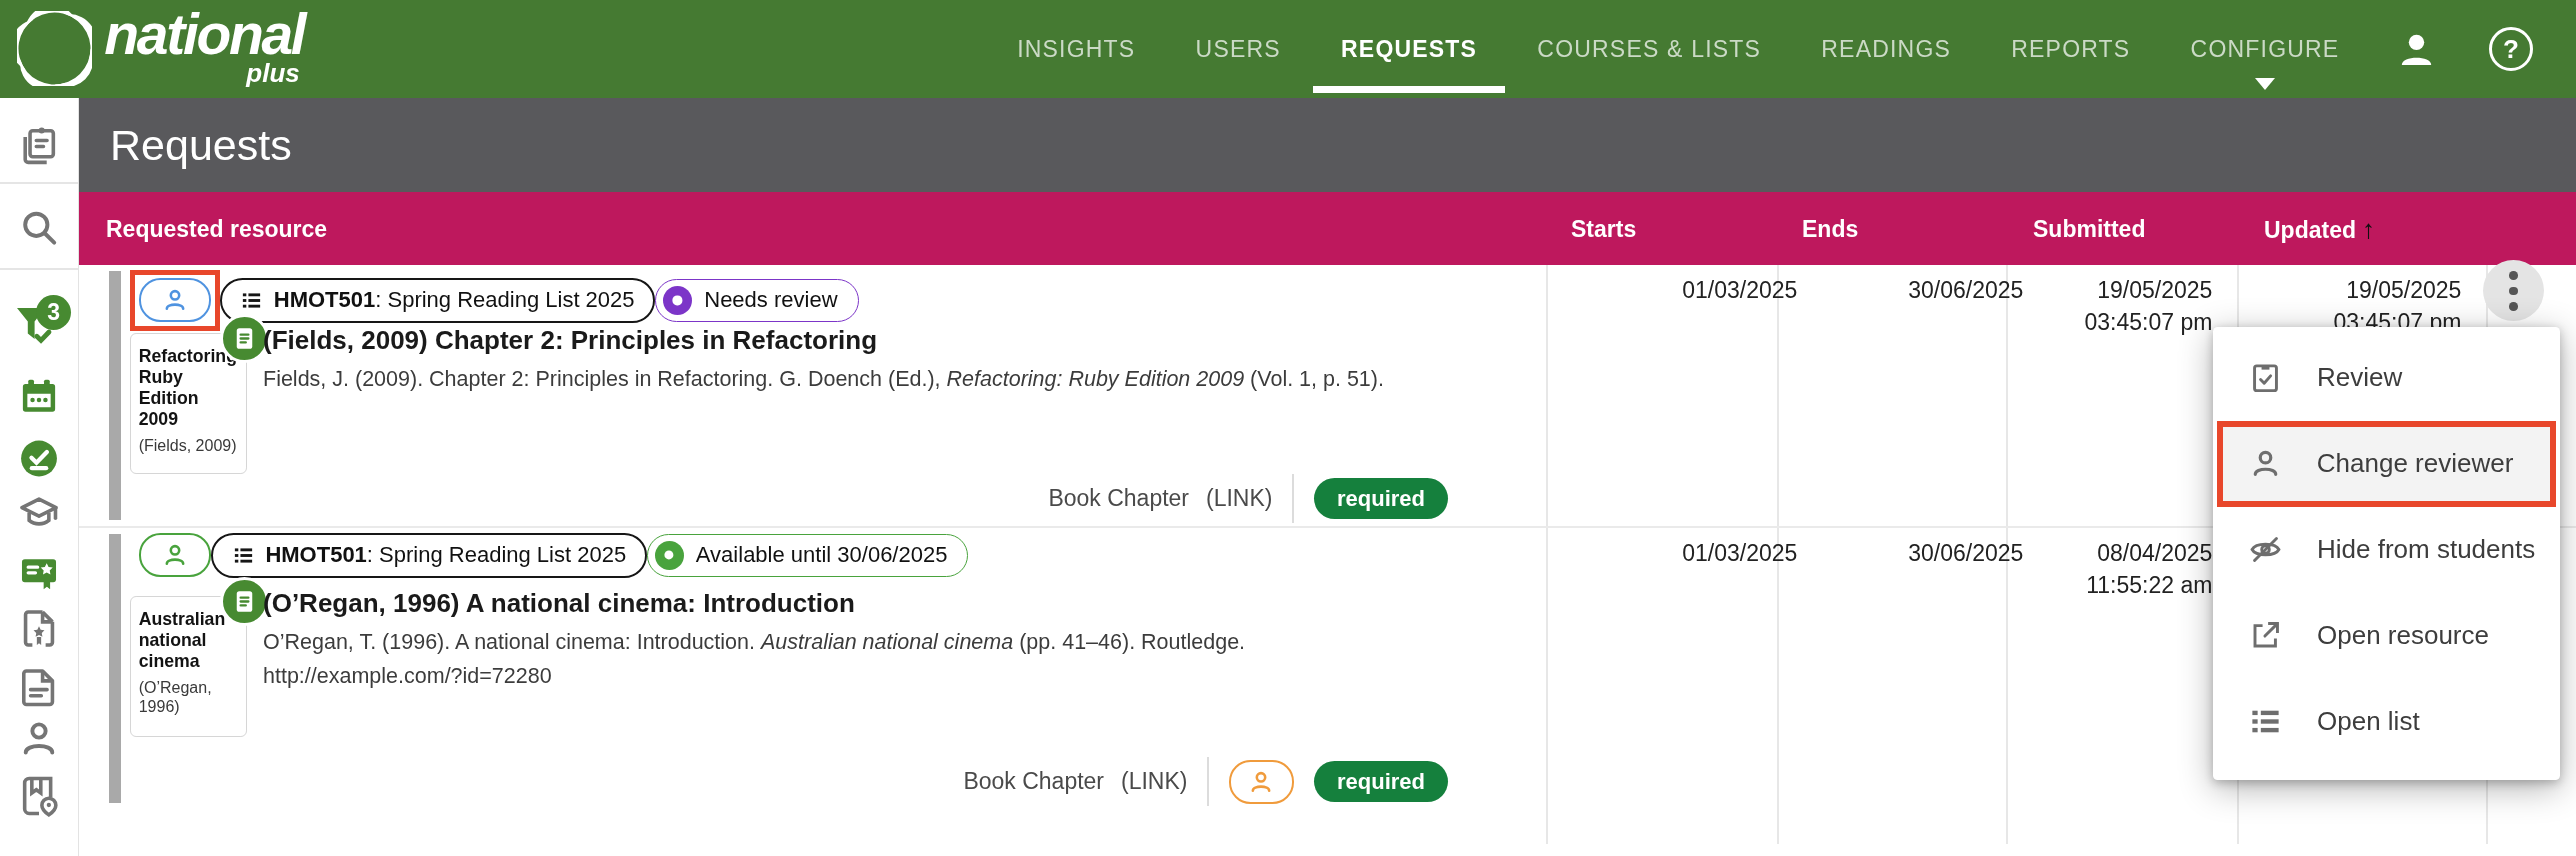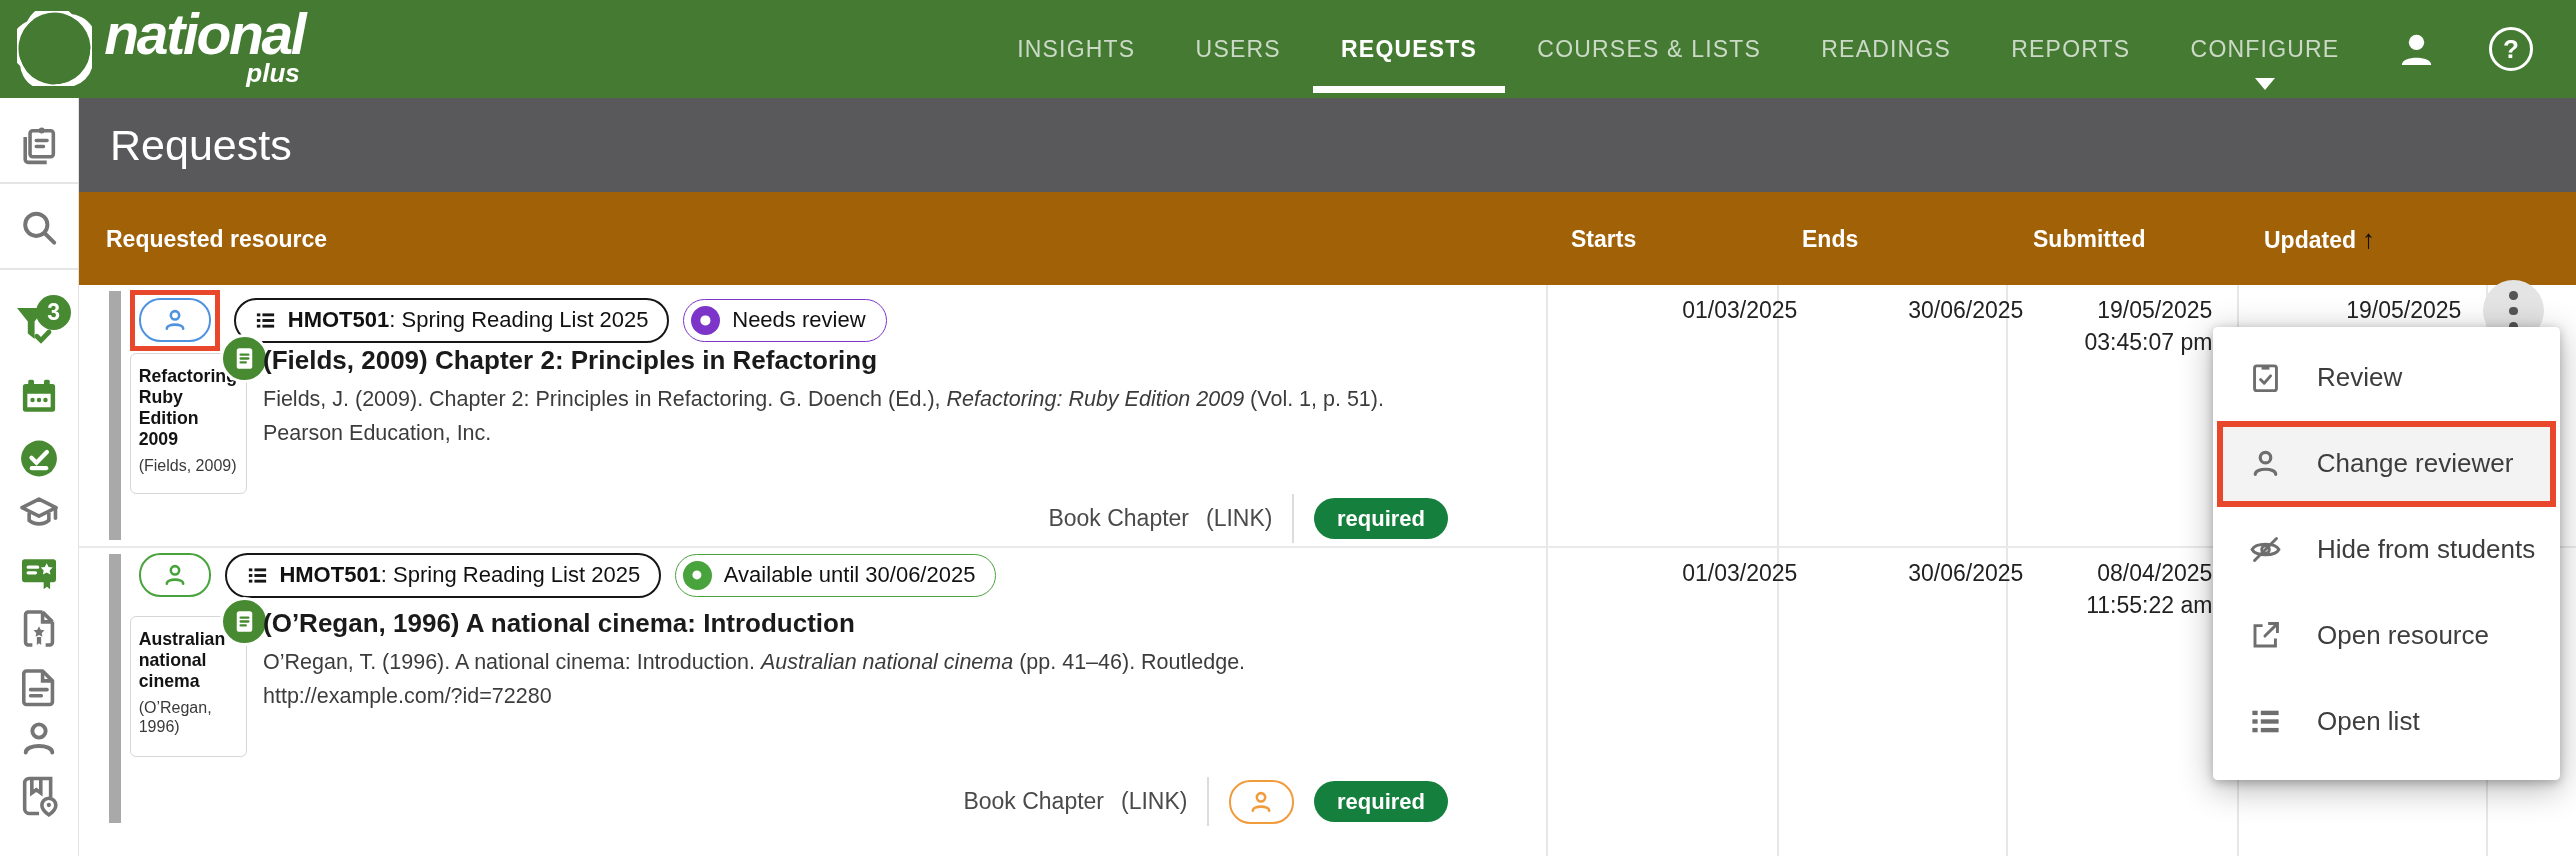--- a/index.html
+++ b/index.html
@@ -33,33 +33,33 @@
   .gray{color:#757575}.green{color:#478a31}
   .sb-div{position:absolute;left:0;width:78px;height:1.5px;background:#e5e5e5}
   .filter-wrap{position:absolute;left:50%;transform:translateX(-50%);width:58px;height:66px;cursor:pointer}
   .filter-badge{position:absolute;right:-3.1px;top:-6.1px;width:35px;height:35px;border-radius:50%;background:#478a31;
                 color:#fff;font-size:23px;font-weight:bold;display:flex;align-items:center;justify-content:center}
 
   
   .main{position:absolute;left:79px;top:98px;width:2497px;height:758px}
   .titlebar{height:94px;background:#59595c;display:flex;align-items:center;padding-left:31px;
             color:#fff;font-size:43px}
-  .ghead{position:relative;height:93px;background:#a16207;color:#fff;font-weight:bold;font-size:23px}
+  .ghead{position:relative;height:73px;background:#be185d;color:#fff;font-weight:bold;font-size:23px}
   .gh-label{position:absolute;top:50%;transform:translateY(-50%);cursor:default;white-space:nowrap}
   .gh-sort{cursor:pointer}
   .sort-arrow{color:#101010;font-size:26px;font-weight:bold;margin-left:6.1px}
 
   .rows{position:relative;height:579px;background:#fff}
   .vline{position:absolute;top:0;bottom:0;width:1.5px;background:#e7e7e7}
   .row-sep{position:absolute;left:0;top:261px;width:100%;height:1.5px;background:#eaeaea}
   .row{position:absolute;left:0;width:100%}
   .row1{top:0;height:261px}.row2{top:263px;height:317px}
   .dragbar{position:absolute;left:30px;top:6.1px;width:11.5px;background:#a9a9a9;cursor:grab}
 
-  .pills{position:absolute;left:51px;top:4.6px;display:flex;align-items:center;gap:14px}
+  .pills{position:absolute;left:51px;top:4.6px;display:flex;align-items:center;}
   .hl-box{border:5.4px solid #e8472b;padding:3.8px;display:inline-flex;background:#fff}
   .person-pill{width:68px;height:40px;border-radius:21.5px;display:flex;align-items:center;justify-content:center;
                cursor:pointer;background:#fff}
   .person-pill svg{width:28px;height:28px}
   .pp-blue{border:2.3px solid #4f93e0;color:#4f93e0}
   .pp-green{border:2.3px solid #49a33d;color:#49a33d}
   .pp-orange{border:2.3px solid #f09b3c;color:#f09b3c;width:61px}
   .course-pill{height:41px;border:2.3px solid #161616;border-radius:23px;display:flex;align-items:center;
                padding:0 18.4px;font-size:22px;color:#111;gap:10.8px;cursor:pointer;white-space:nowrap;background:#fff}
   .course-pill svg{width:23px;height:23px;color:#161616}
@@ -304,21 +304,21 @@
               <rect x="6" y="4" width="12" height="16" rx="2" fill="#fff"></rect>
             <path d="M9 9h6M9 12h6M9 15h4" stroke="#478a31" stroke-width="1.8" stroke-linecap="round"></path>
             </svg>
         </span>
         <div class="thumb-title">Refactoring: Ruby Edition 2009</div>
         <div class="thumb-cap">(Fields, 2009)</div>
       </div>
 
       <div class="rtext">
         <div class="rtitle">(Fields, 2009) Chapter 2: Principles in Refactoring</div>
-        <div class="rcite"><span>Fields, J. (2009). Chapter 2: Principles in Refactoring. G. Doench (Ed.), </span><i>Refactoring: Ruby Edition 2009</i><span> (Vol. 1, p. 51).</span><span class="block">Pearson Education, Inc.</span>
+        <div class="rcite"><span>Fields, J. (2009). Chapter 2: Principles in Refactoring. G. Doench (Ed.), </span><i>Refactoring: Ruby Edition 2009</i><span> (Vol. 1, p. 51).</span>
         </div>
       </div>
 
       <div class="rfoot">
         <span class="type-txt">
           <span>Book Chapter</span>
           <span>(LINK)</span>
         </span>
         <span class="vdiv"></span>
         <span class="req-pill">required</span>

